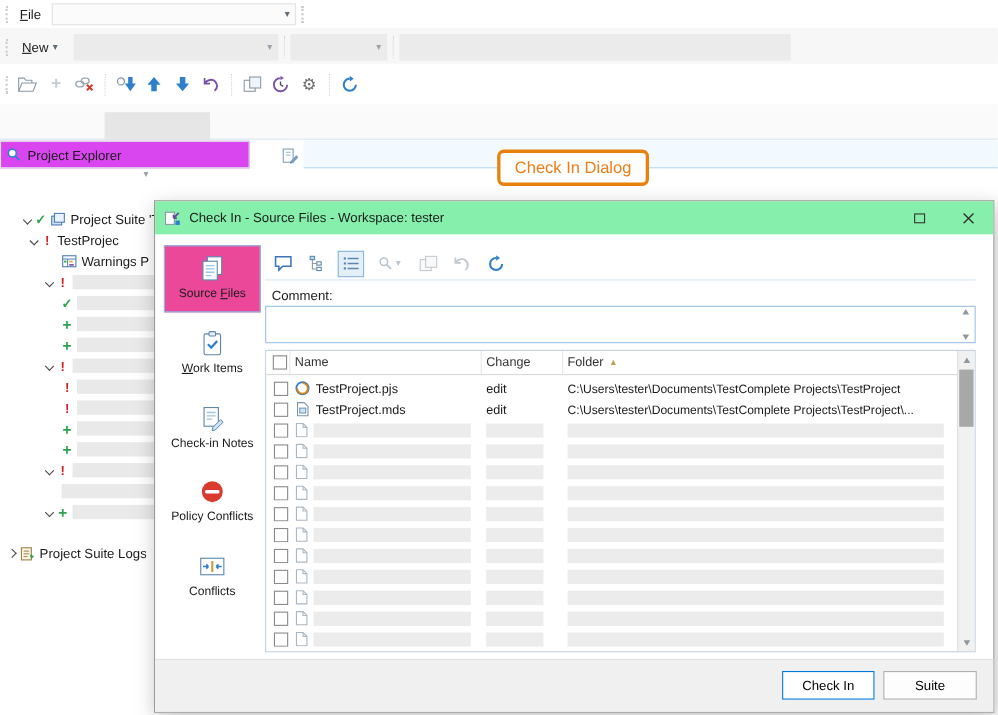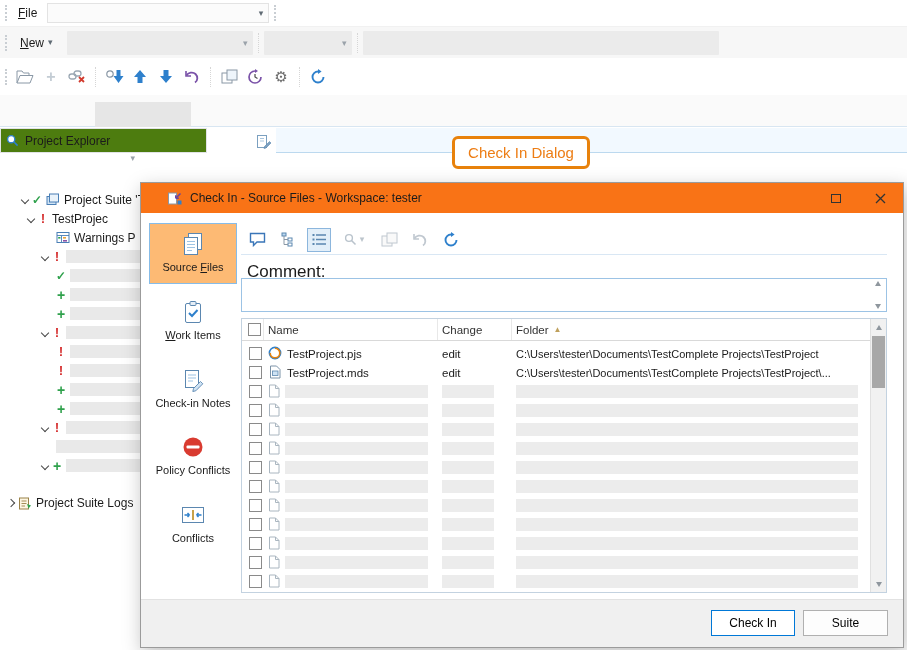--- a/index.html
+++ b/index.html
@@ -28,31 +28,31 @@
 .ticon.red{color:#d21f1f}
 .ticon.plus{font-size:14px}
 .tlabel{white-space:nowrap;overflow:hidden}
 .tlabel.bold{font-weight:400}
 .tbar{flex:1;height:13px;background:#e9e9e9;min-width:10px}
 .node-icon{flex-shrink:0;display:inline-flex}
 
 .callout{position:absolute;left:452px;top:136px;width:138px;height:33px;border:3px solid #e8820c;border-radius:6px;background:#fff;display:flex;align-items:center;justify-content:center;color:#ed7d14;font-size:15px;z-index:5}
 
 .dialog{position:absolute;left:140px;top:182px;width:764px;height:466px;background:#fff;border:1px solid #9b9b9b;box-shadow:2px 6px 18px rgba(0,0,0,.25);z-index:10}
-.titlebar{position:absolute;left:0;top:0;width:100%;height:30px;display:flex;align-items:center;background:#f97316;padding-left:26px}
+.titlebar{position:absolute;left:0;top:0;width:100%;height:30px;display:flex;align-items:center;background:#86efac;padding-left:8px}
 .dlg-title{font-size:12px;margin-left:8px;flex:1}
 .win-btn{width:45px;height:30px;display:flex;align-items:center;justify-content:center}
 .max-glyph{width:10px;height:9px;border:1px solid #333}
 .side-tabs{position:absolute;left:8px;top:40px;width:88px;display:flex;flex-direction:column;gap:7px}
 .side-tab{display:flex;flex-direction:column;align-items:center;justify-content:center;gap:5px;padding:8px 2px;font-size:11px;text-align:center;line-height:1.25;background:#fff;border:1px solid transparent}
-.side-tab.selected{background:#fdba74;border-color:#86bce8}
+.side-tab.selected{background:#ec4899;border-color:#86bce8}
 .dlg-toolbar{position:absolute;left:100px;top:42px;width:646px;height:30px;display:flex;align-items:center;gap:7px;border-bottom:1px solid #d9e7f4;padding-left:4px}
 .tb{width:24px;height:24px;display:flex;align-items:center;justify-content:center;border:1px solid transparent;flex-shrink:0}
 .tb.pressed{border-color:#8cb6dd;background:#e3eff9}
-.comment-label{position:absolute;left:106px;top:79px;font-size:17px}
+.comment-label{position:absolute;left:106px;top:79px;font-size:12px}
 .comment-box{position:absolute;left:100px;top:95px;width:646px;height:34px;background:#fff;border:1px solid #9cc3e5}
 .mini-scroll{position:absolute;right:2px;top:2px;bottom:2px;width:12px;display:flex;flex-direction:column;align-items:center;justify-content:space-between}
 .tri-up{width:0;height:0;border-left:3.5px solid transparent;border-right:3.5px solid transparent;border-bottom:5px solid #8f979e}
 .tri-down{width:0;height:0;border-left:3.5px solid transparent;border-right:3.5px solid transparent;border-top:5px solid #8f979e}
 .grid{position:absolute;left:100px;top:135px;width:646px;height:275px;border:1px solid #c3d2e0;background:#fff;overflow:hidden}
 .grid-header{position:absolute;left:0;top:0;right:16px;height:22px;display:flex;align-items:center;border-bottom:1px solid #d9d9d9;background:#fff;font-size:11.5px;color:#333}
 .gh-col{display:flex;align-items:center;height:100%;border-right:1px solid #e8e8e8;padding:0 4px}
 .grid-body{position:absolute;left:0;top:22px;right:16px;bottom:0;overflow:hidden}
 .grid-row{height:19px;display:flex;align-items:center;font-size:11.5px}
 .cell{display:flex;align-items:flex-end;height:100%;padding:0 4px;overflow:hidden;white-space:nowrap}
@@ -164,21 +164,21 @@
         <path d="M13.5 8A5.5 5.5 0 1 1 8 2.5" fill="none" stroke="#2e80cc" stroke-width="1.9"></path>
         <path d="M8 0v5l3.6-2.5z" fill="#2e80cc"></path>
       </svg>
   </span>
 </div>
 
 <div class="abs" style="left:0;top:95px;width:907px;height:32px;background:#fafafa;border-bottom:1px solid #d8e6f2;">
   <span class="abs" style="left:95px;top:7px;width:96px;height:25px;background:#e6e6e6;"></span>
 </div>
 
-<div class="abs flex" style="left:0;top:128px;width:207px;height:25px;background:#4d7c0f;border:1px solid #e1e3e6;gap:6px;padding:0 5px;">
+<div class="abs flex" style="left:0;top:128px;width:227px;height:25px;background:#d946ef;border:1px solid #e1e3e6;gap:6px;padding:0 5px;">
   <span class="node-icon">
     <svg width="13" height="13" viewBox="0 0 13 13">
         <circle cx="5.2" cy="5.2" r="3.6" fill="#fff" stroke="#2e80cc" stroke-width="1.4"></circle>
         <path d="M8 8l3.6 3.6" stroke="#2e80cc" stroke-width="1.6"></path>
       </svg>
   </span>
   <span>Project Explorer</span>
 </div>
 <span class="abs flex" style="left:252px;top:130px;width:22px;height:22px;justify-content:center;">
   <svg width="15" height="15" viewBox="0 0 15 15">

